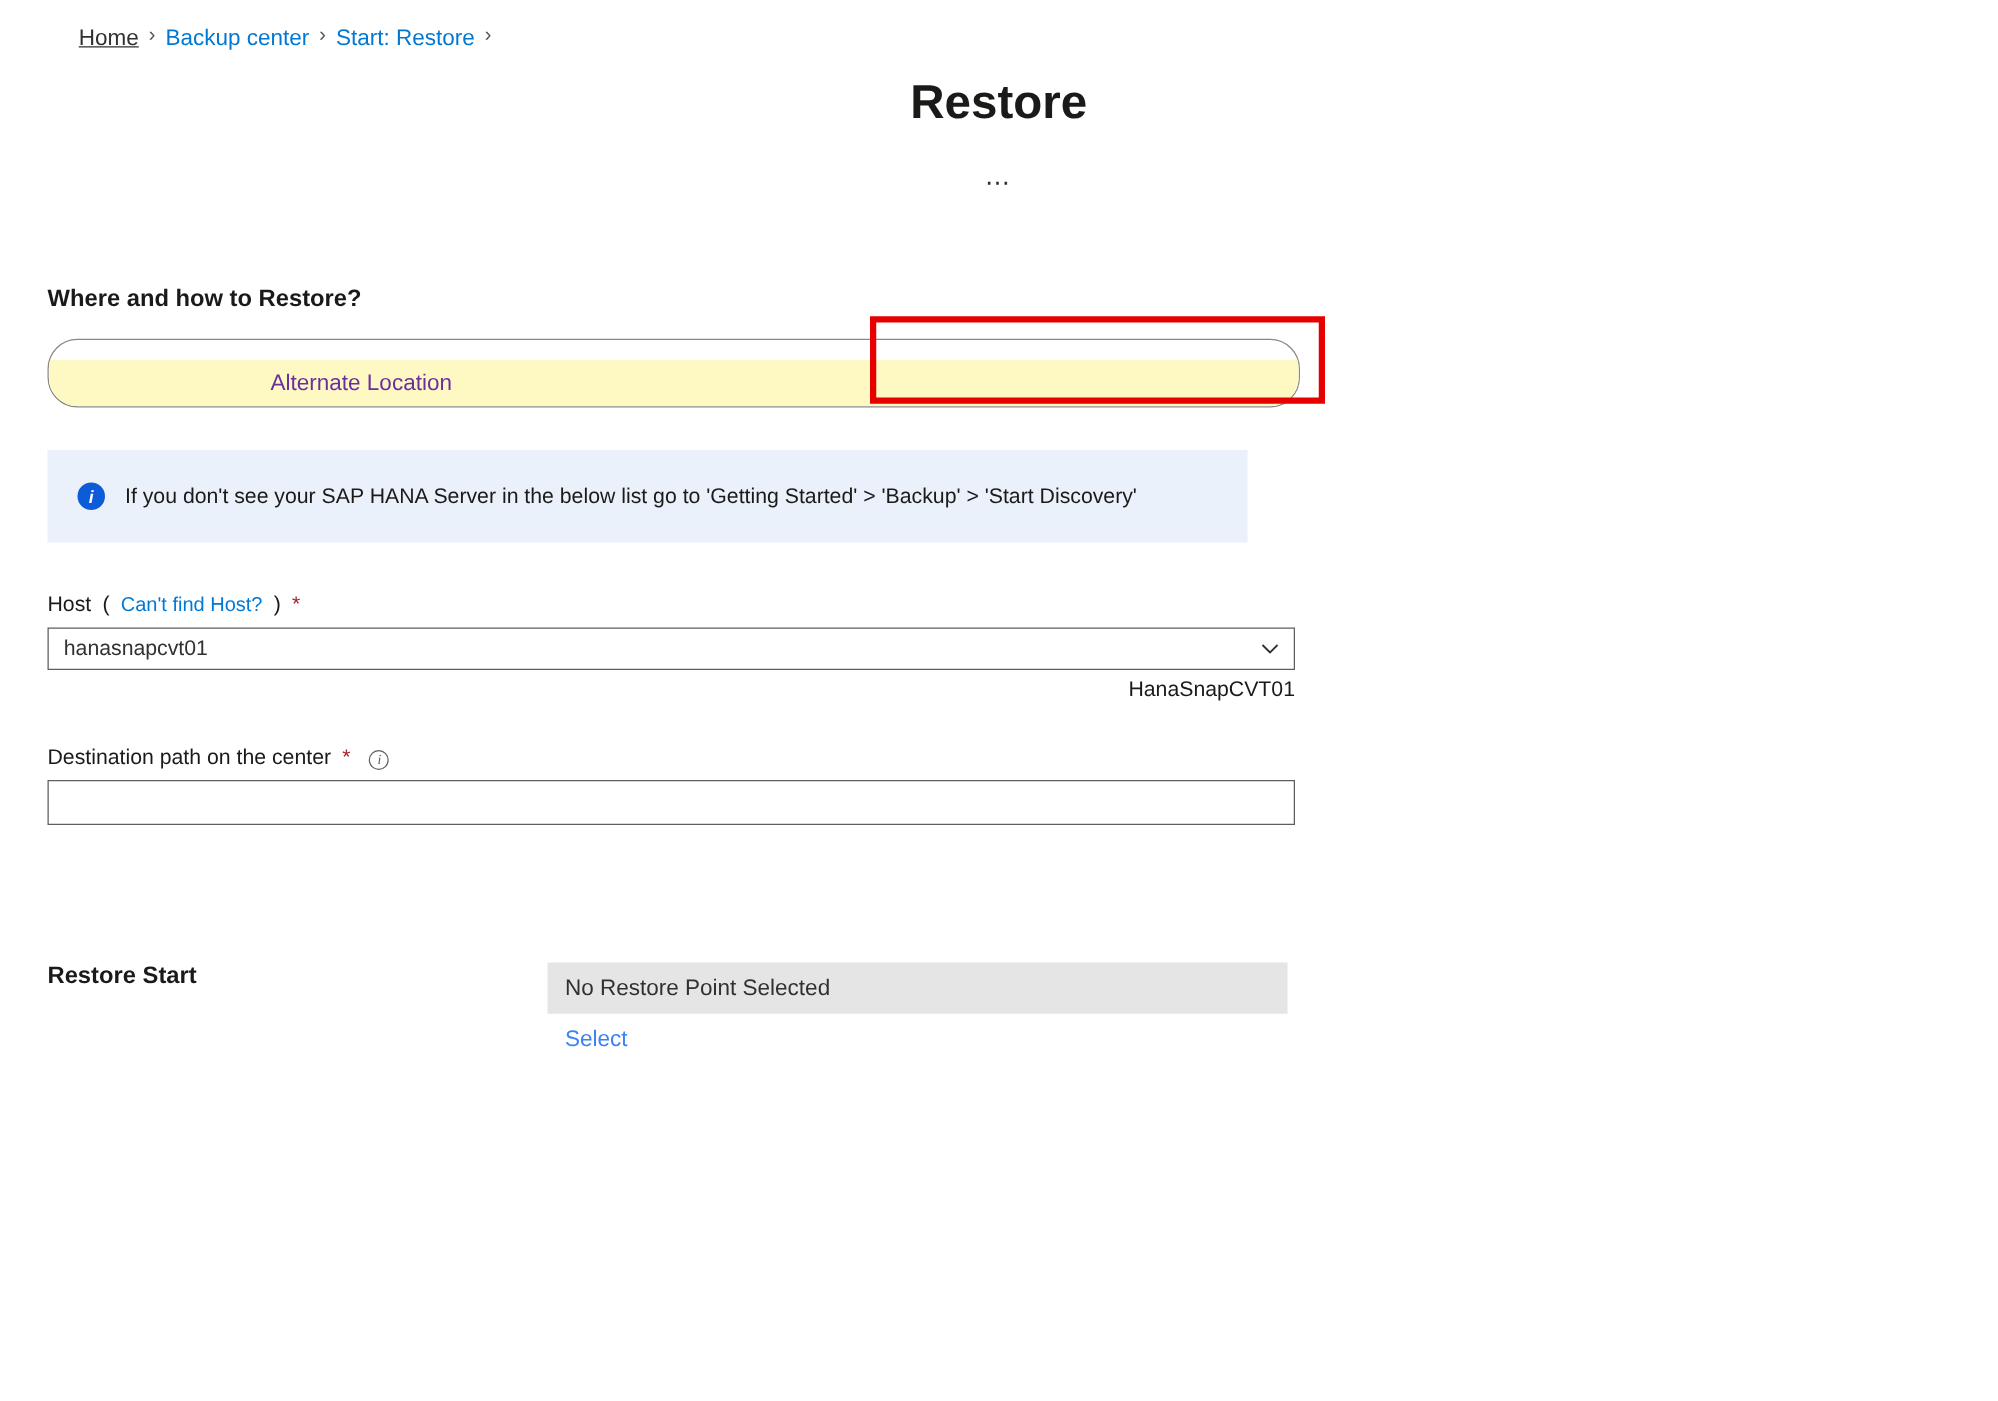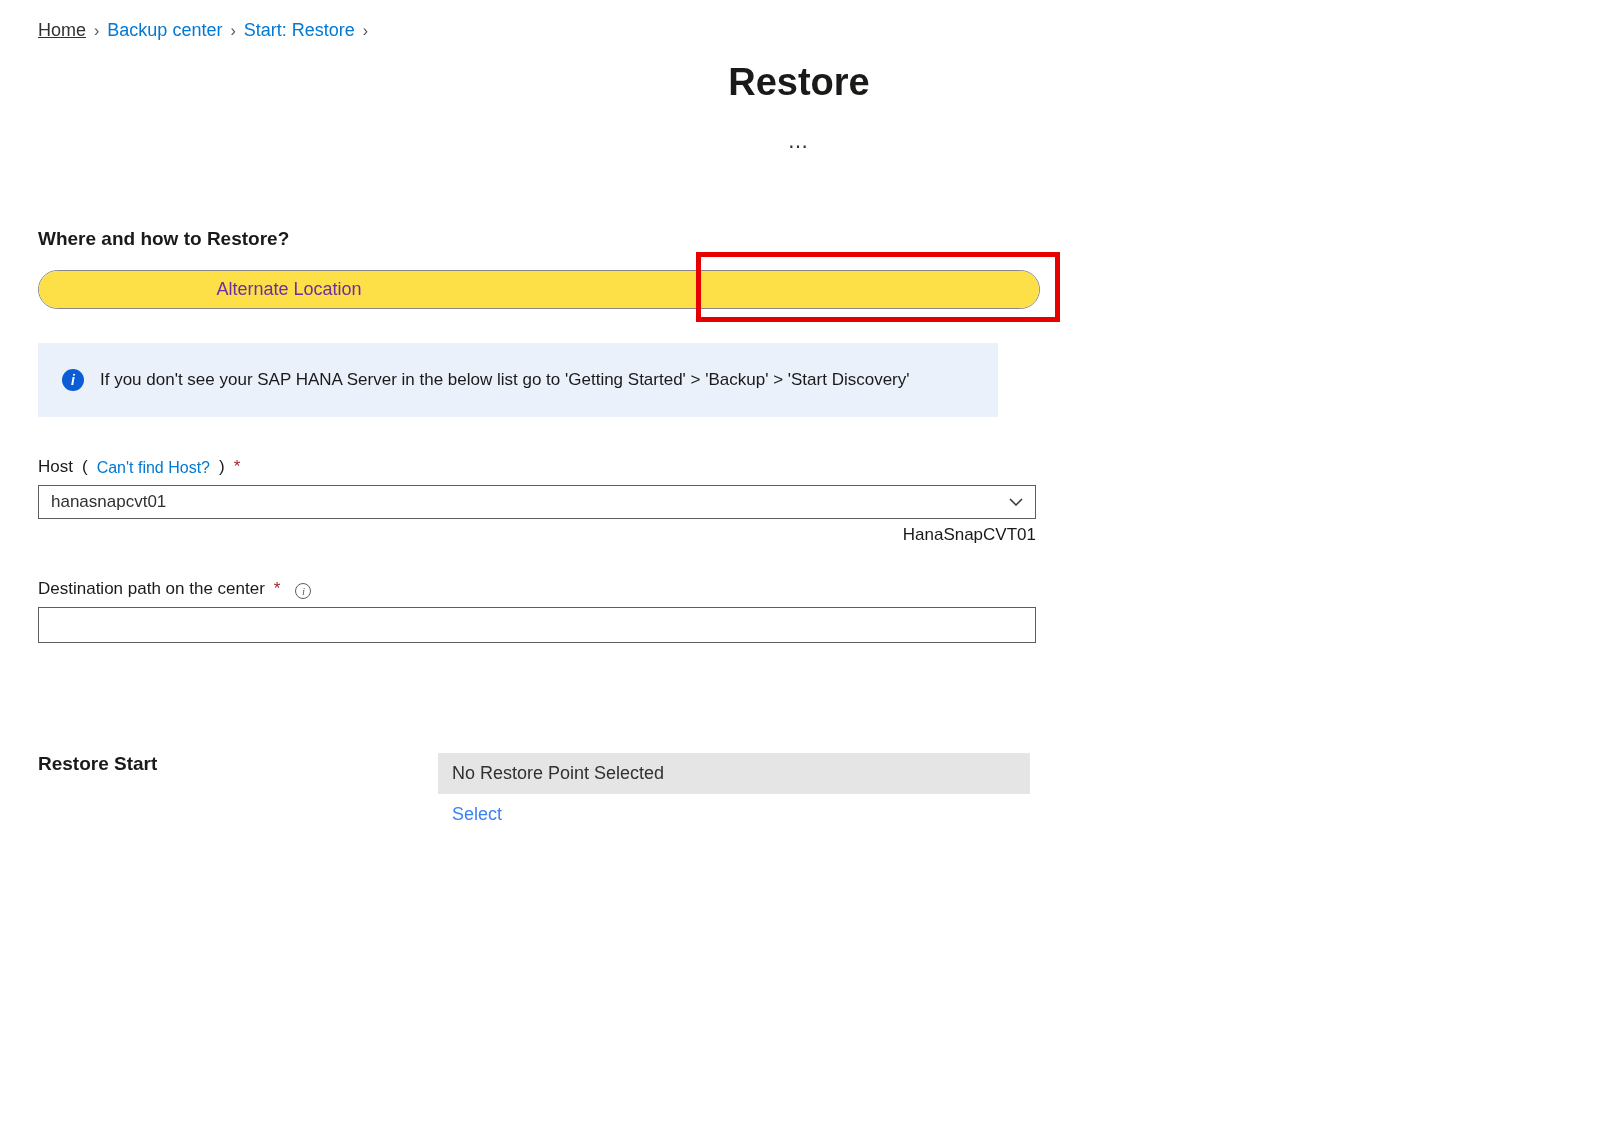--- a/index.html
+++ b/index.html
@@ -9,24 +9,24 @@
     }
     body {
       font-family: 'Segoe UI', Tahoma, Geneva, Verdana, sans-serif;
       background: #fff;
       padding: 20px 38px;
       color: #323130;
       font-size: 15px;
     }
     .breadcrumb {
       display: flex;
-      align-items: center;
       gap: 8px;
       font-size: 18px;
       margin-bottom: 20px;
+      margin-left: 25px;
     }
     .breadcrumb a {
       color: #0078d4;
       text-decoration: none;
       cursor: pointer;
     }
     .breadcrumb a.home {
       color: #323130;
       text-decoration: underline;
     }
@@ -72,21 +72,22 @@
       overflow: hidden;
       background: #fff;
     }
     .seg-item {
       flex: 1;
       text-align: center;
       padding: 8px 0;
       font-size: 18px;
       color: #6b2fa0;
       cursor: pointer;
-      background: #fde047;
+      background: #fef9c3;
+      margin-top: 16px;
     }
     .seg-selected-overlay {
       position: absolute;
       right: 8px;
       top: 2px;
       width: 318px;
       height: 36px;
       border-radius: 22px;
       background: #742aab;
       display: flex;

